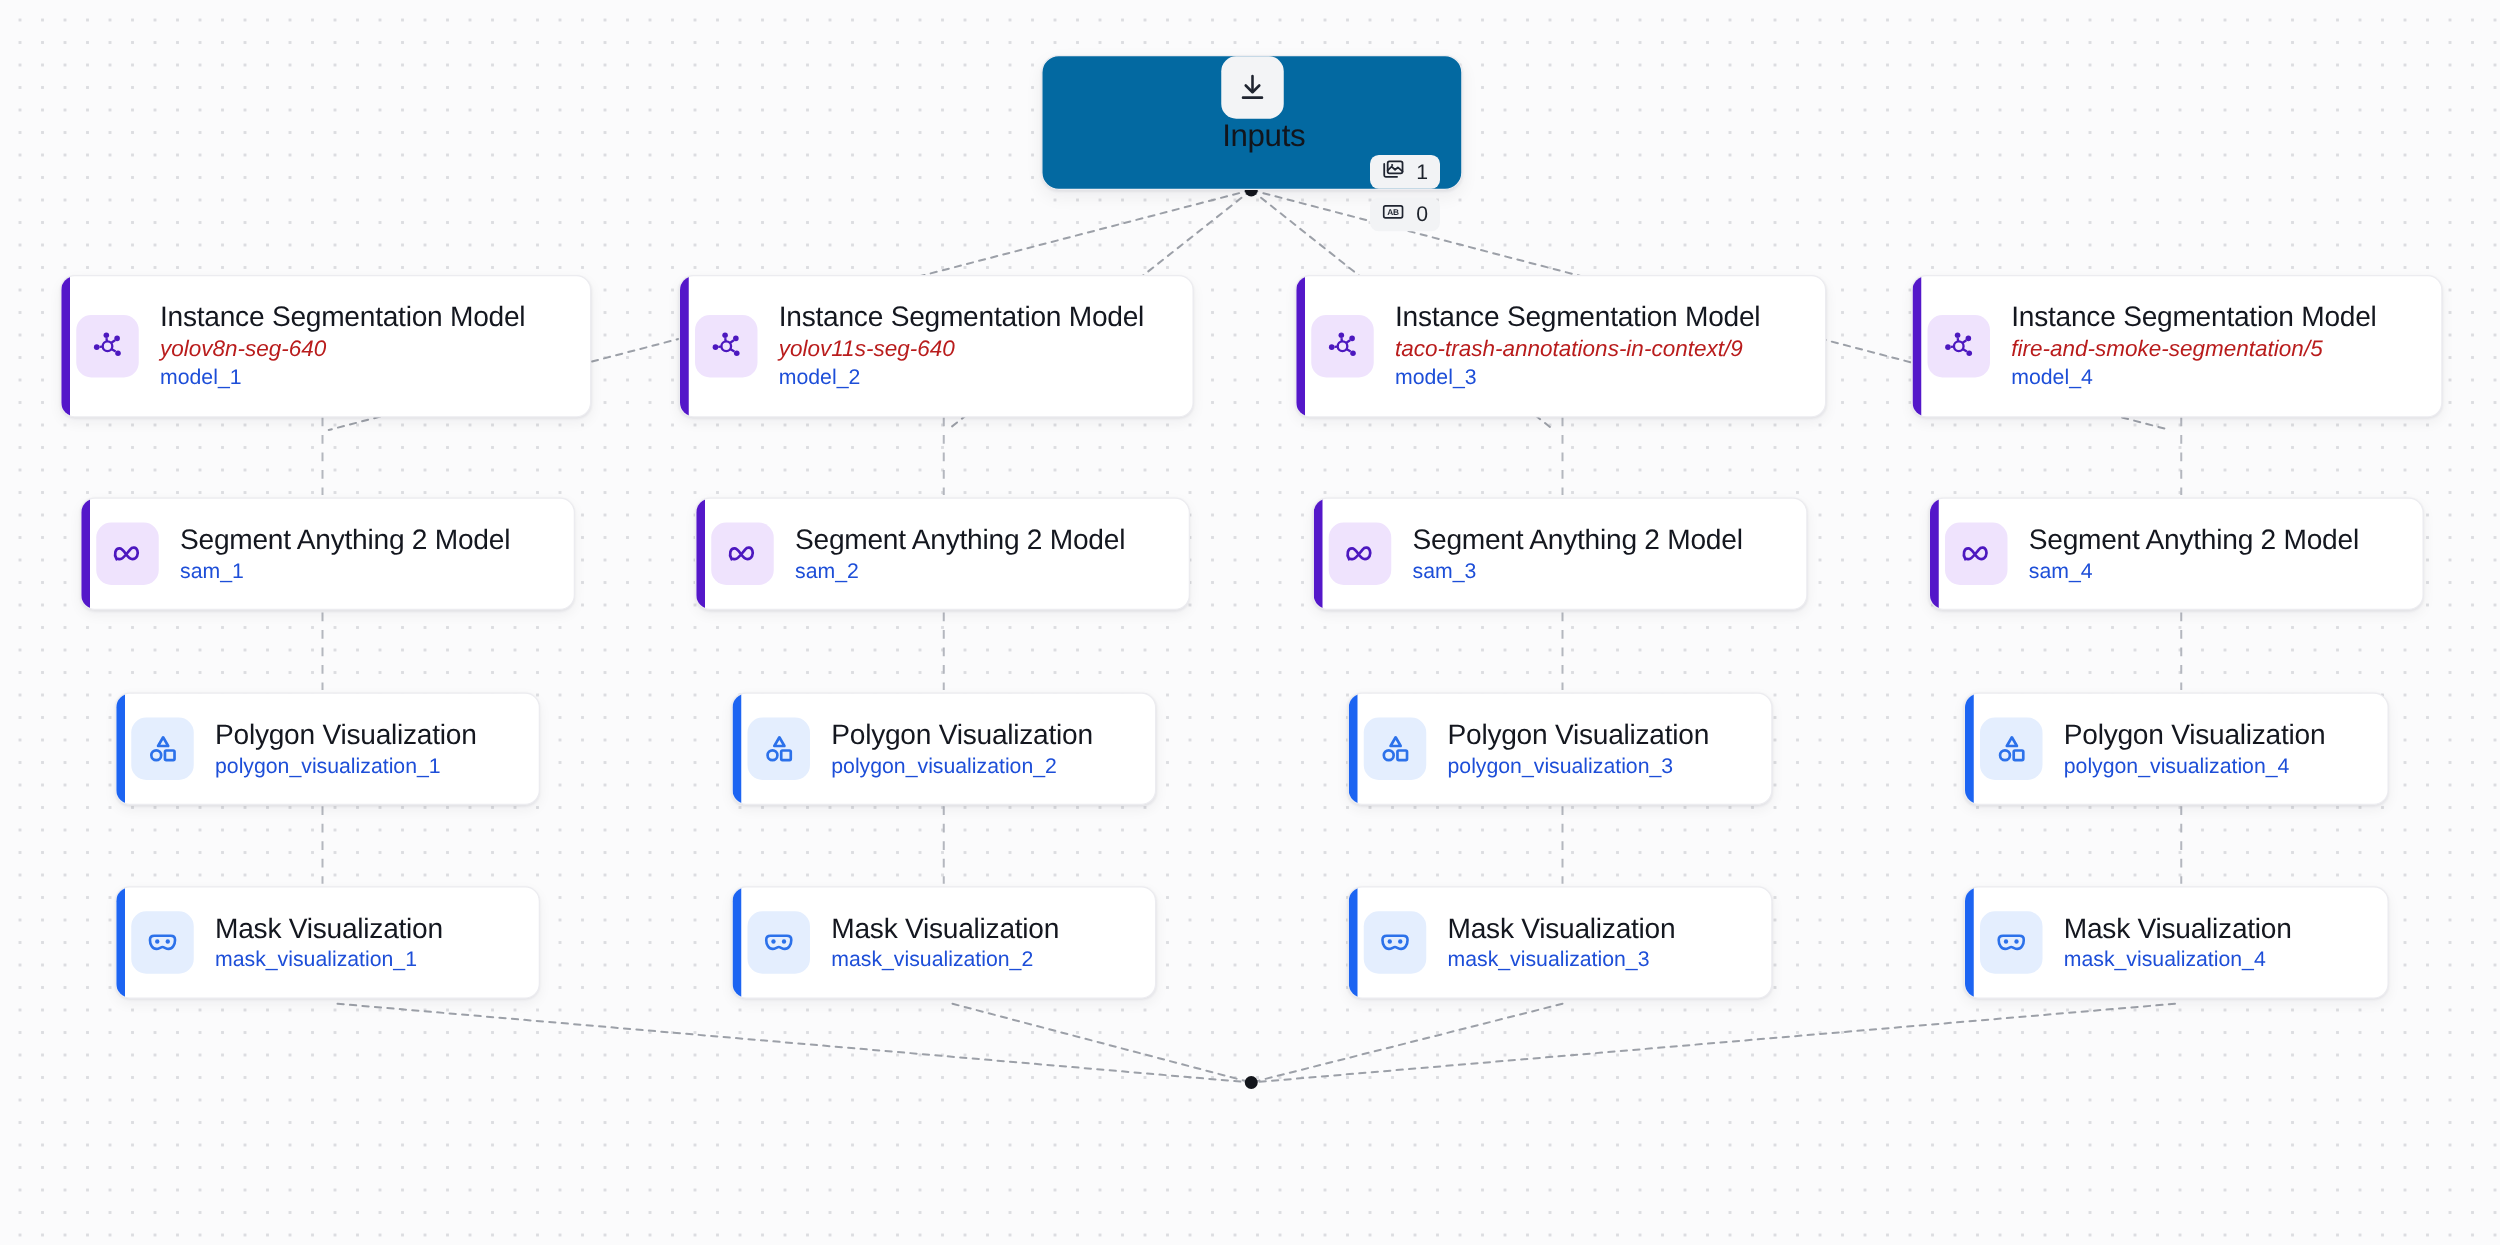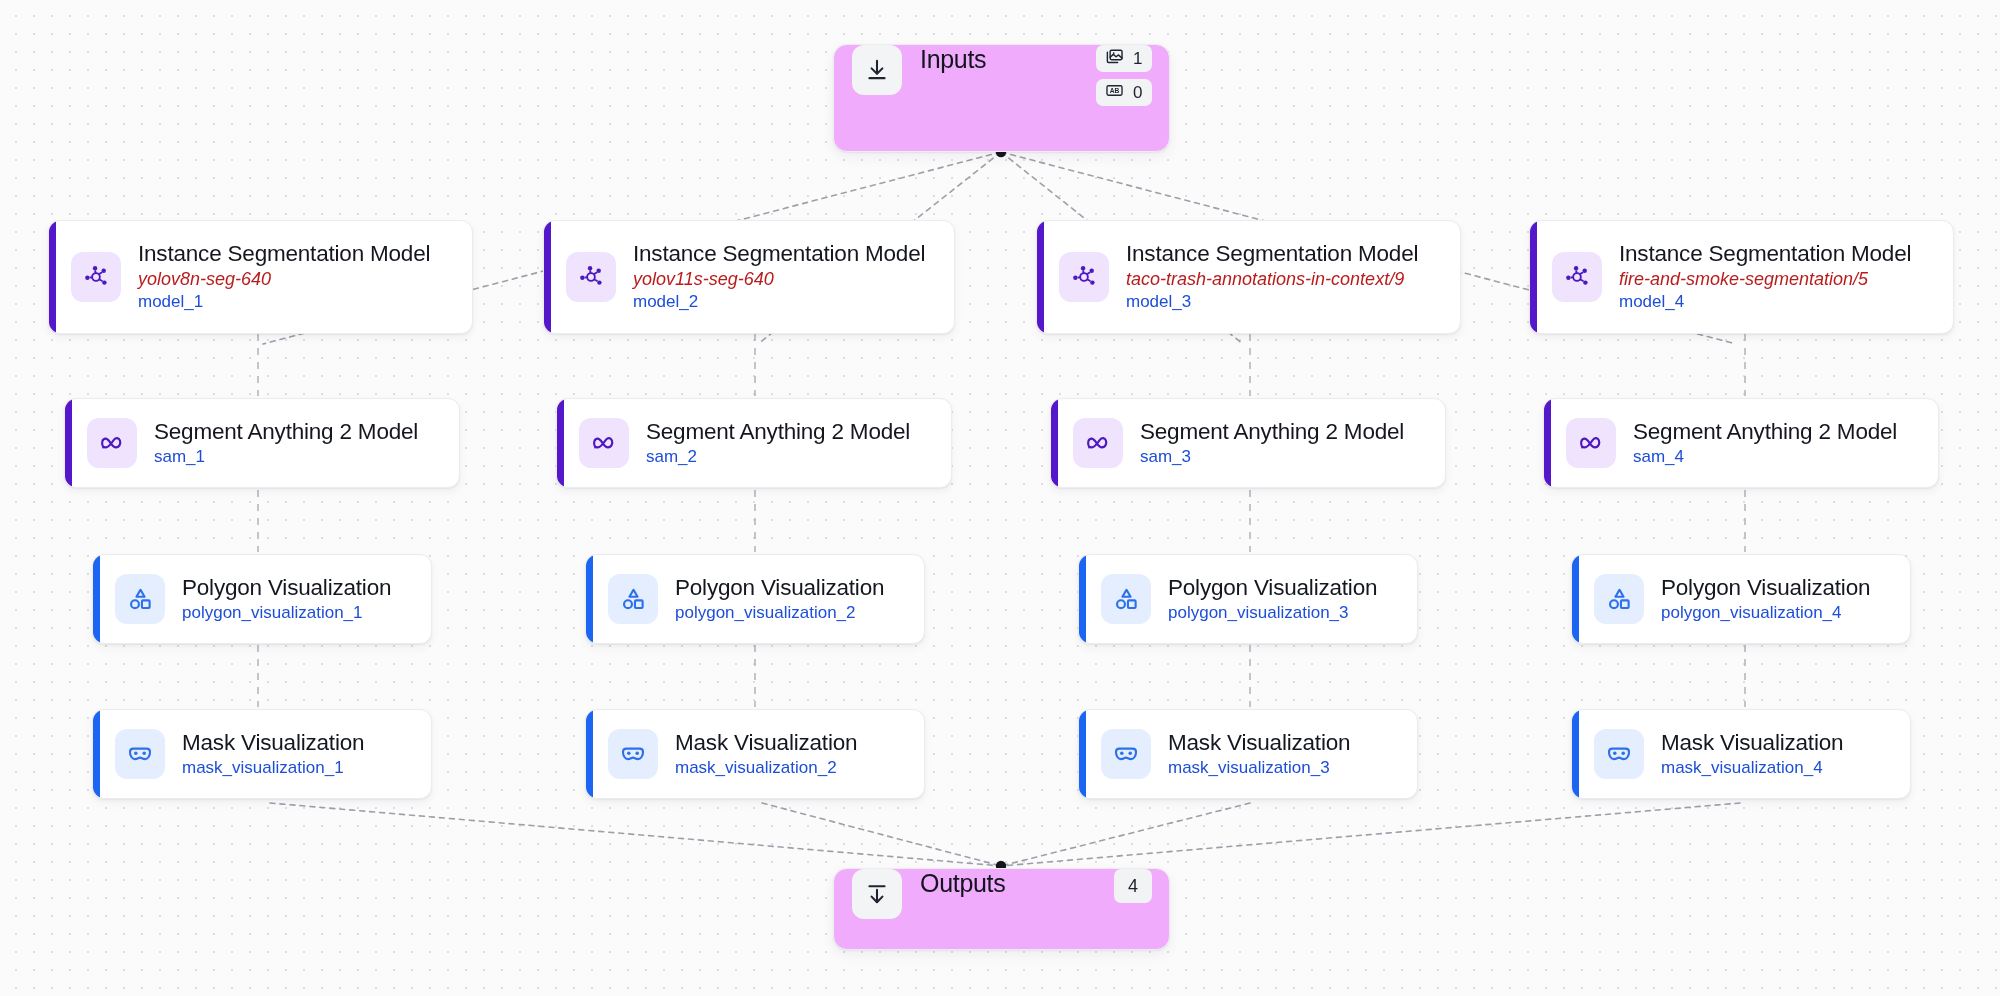--- a/index.html
+++ b/index.html
@@ -73,21 +73,21 @@
     width: 7px;
     border-radius: 12px 0 0 12px;
   }
   .accent.purple { background: #5417c9; }
   .accent.blue   { background: #1c64f2; }
 
   .node-inner {
     display: flex;
     align-items: center;
     gap: 17px;
-    padding-left: 22px;
+    padding-left: 12px;
     padding-right: 20px;
     width: 100%;
   }
 
   .icon-tile {
     flex: 0 0 auto;
     width: 50px; height: 50px;
     border-radius: 12px;
     display: flex;
     align-items: center;
@@ -117,27 +117,28 @@
     font-size: 17px;
     line-height: 1.32;
     color: #1d4ed8;
     white-space: nowrap;
   }
 
   
   .io-node {
     position: absolute;
     z-index: 3;
-    background: #f0abfc;
+    background: #0369a1;
     border: 1px solid #ededf1;
     border-radius: 14px;
     box-shadow: 0 1px 2px rgba(16,24,40,.06), 0 5px 14px rgba(16,24,40,.06);
     display: flex;
-    align-items: flex-start;
+    align-items: center;
     padding: 0 17px 0 18px;
+    flex-direction: column;
   }
   .io-title {
     font-size: 25px;
     color: #12151c;
     letter-spacing: -.3px;
     margin-left: 18px;
   }
   .io-badges {
     margin-left: auto;
     display: flex;
@@ -533,29 +534,14 @@
           <circle cx="15.6" cy="11.3" r="1.5" fill="#2c71ea" stroke="none"></circle>
         </svg>
       </div>
       <div class="labels">
         <div class="n-title">Mask Visualization</div>
         <div class="n-id">mask_visualization_4</div>
       </div>
     </div>
   </div>
 
-  <div class="io-node" style="left:833px; top:868px; width:337px; height:82px;">
-    <div class="icon-tile grey">
-      <svg width="26" height="26" viewBox="0 0 24 24" fill="none" stroke="#1f2430" stroke-width="1.9" stroke-linecap="round" stroke-linejoin="round">
-        <path d="M5 4.8 H19"></path>
-          <path d="M12 8.2 V19.4"></path>
-          <path d="M7 14.4 L12 19.6 L17 14.4"></path>
-      </svg>
-    </div>
-    <div class="io-title">Outputs</div>
-    <div class="io-badges">
-      <div class="badge-single">
-        <span class="badge-val">4</span>
-      </div>
-    </div>
-  </div>
 
 </div>
 
 </body></html>

